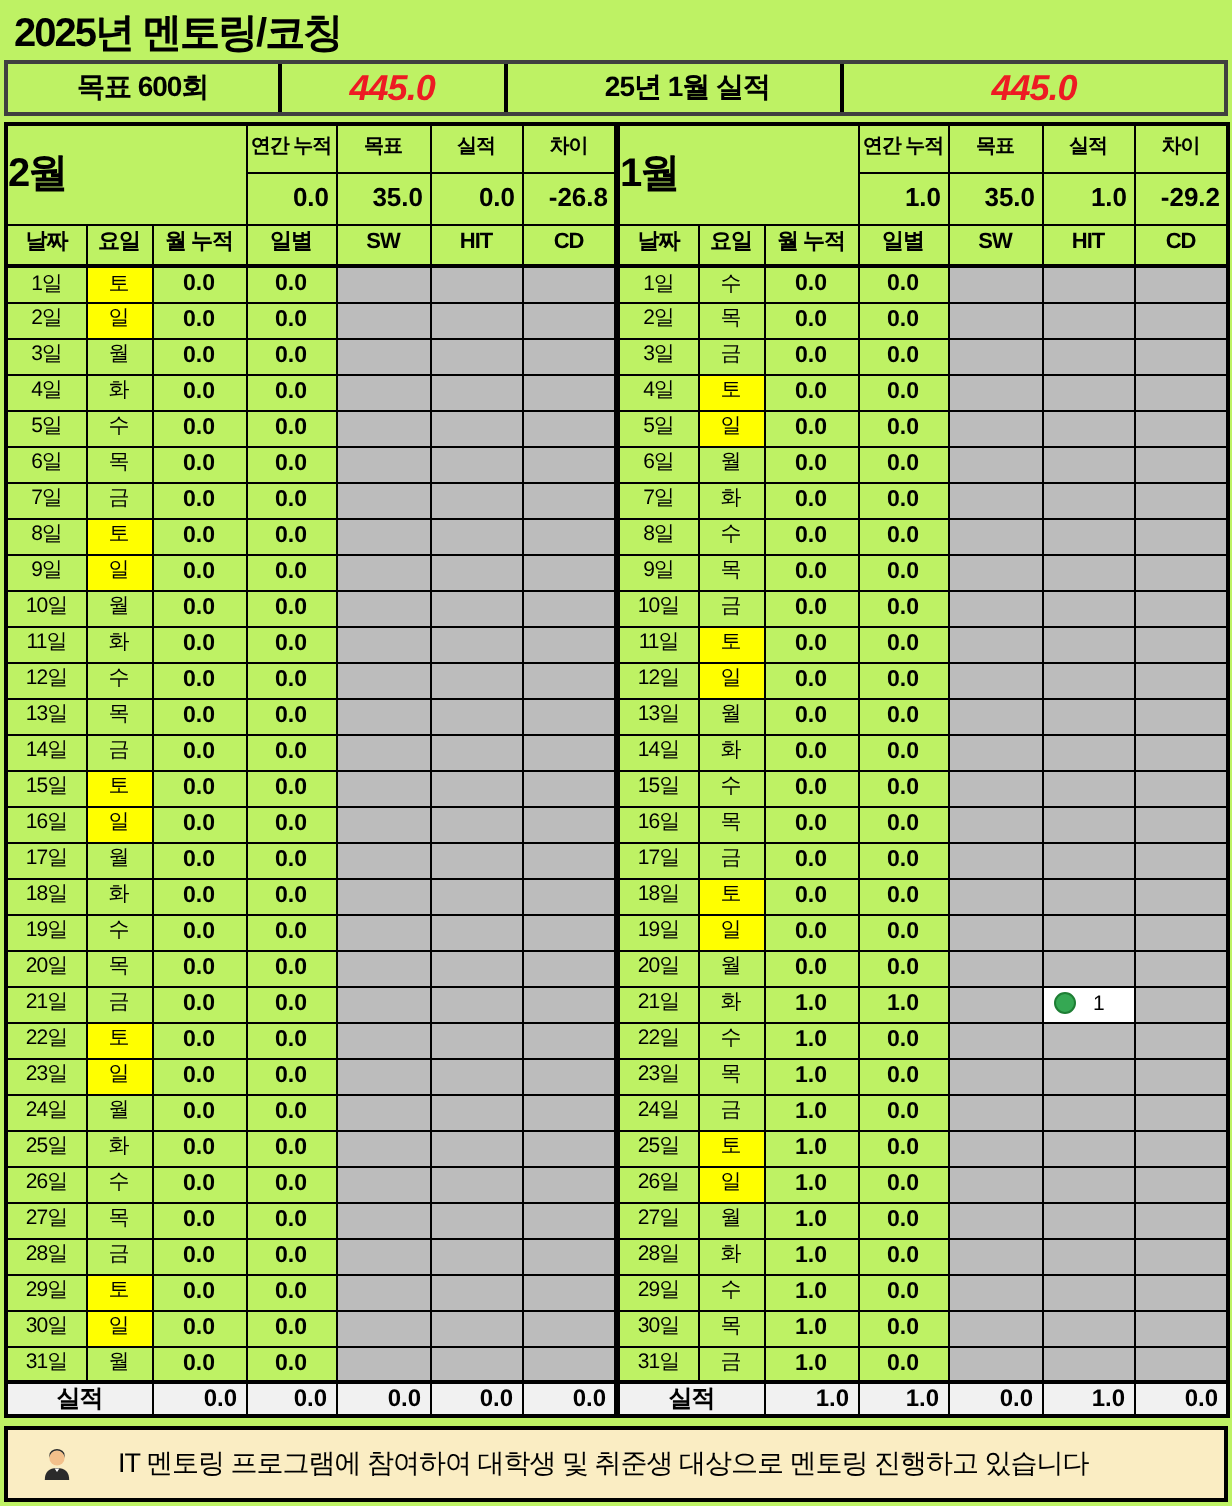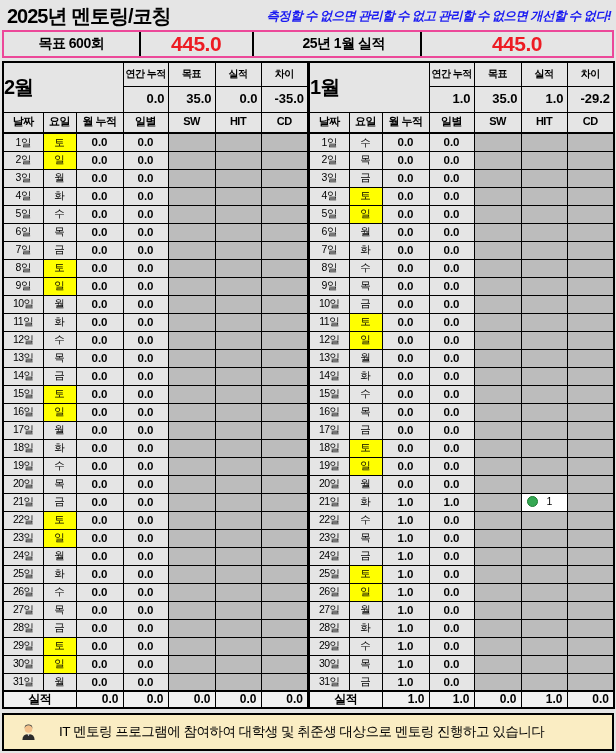--- a/index.html
+++ b/index.html
@@ -2,46 +2,46 @@
 <html style="--accent-red: #ed1b23; --quote-blue: #1a1af2; --weekend-yellow: #ffff00; --disabled-gray: #bcbcbc; --note-green: #35a853; --footer-cream: #faedc3; --totals-gray: #f1f1f1;"><head>
 <meta charset="utf-8">
 <style>
   * { box-sizing: border-box; margin: 0; padding: 0; }
   html, body { background: #fff; }
   body {
     width: 616px; height: 753px;
     font-family: "Liberation Sans", sans-serif;
     color: #000;
   }
-  .page { width: 616px; height: 753px; overflow: hidden; background: #e5e5e5; }
+  .page { width: 616px; height: 753px; overflow: hidden; background: #bef264; }
 
   
   .topbar {
     height: 30px; display: flex; align-items: center;
     justify-content: space-between; padding: 2px 5px 0 7px;
   }
   .title { font-size: 20px; font-weight: bold; letter-spacing: -1px; white-space: nowrap; }
   .quote {
     font-size: 12.5px; font-weight: bold; font-style: italic;
     color: var(--quote-blue); white-space: nowrap; letter-spacing: -0.6px;
   }
 
   
   .goalbar {
-    height: 28px; margin: 0 2px; border: 2px solid #ec4899;
+    height: 28px; margin: 0 2px; border: 2px solid #404040;
     display: flex; align-items: stretch;
   }
   .goalcell {
     display: flex; align-items: center; justify-content: center;
     font-weight: bold; font-size: 14px; letter-spacing: -0.5px;
     border-right: 2px solid #000;
   }
   .goalcell:last-child { border-right: none; }
   .gc1 { width: 23%; } .gc2 { width: 19%; } .gc3 { width: 26%; margin-left: 14px; } .gc4 { width: 32%; }
-  .red { color: var(--accent-red); font-size: 21px; }
+  .red { color: var(--accent-red); font-size: 18px; font-style: italic; }
 
   
   .tables { display: flex; margin: 3px 2px 0; }
   table.month {
     border-collapse: collapse; table-layout: fixed;
     width: 306px; border: 2px solid #000;
   }
   table.t2 { margin-left: -1px; }
   table.month td {
     border: 1px solid #000; overflow: hidden; white-space: nowrap;
@@ -75,21 +75,20 @@
   }
   .footer-text { font-weight: normal; font-size: 13.5px; letter-spacing: -0.5px; white-space: nowrap; }
 </style>
 </head>
 <body>
 
 <div class="page">
 
   <div class="topbar">
     <div class="title">2025년 멘토링/코칭</div>
-    <div class="quote">측정할 수 없으면 관리할 수 없고 관리할 수 없으면 개선할 수 없다!</div>
   </div>
 
   <div class="goalbar">
     <div class="goalcell gc1">목표 600회</div>
     <div class="goalcell gc2 red">445.0</div>
     <div class="goalcell gc3">25년 1월 실적</div>
     <div class="goalcell gc4 red">445.0</div>
   </div>
 
   <div class="tables">
@@ -108,21 +107,21 @@
     <td class="month-name" rowspan="2" colspan="3">2월</td>
     <td class="stat-label">연간 누적</td>
     <td class="stat-label">목표</td>
     <td class="stat-label">실적</td>
     <td class="stat-label">차이</td>
   </tr>
           <tr>
     <td class="stat-value">0.0</td>
     <td class="stat-value">35.0</td>
     <td class="stat-value">0.0</td>
-    <td class="stat-value">-35.0</td>
+    <td class="stat-value">-26.8</td>
   </tr>
           <tr>
             <td class="col-hdr">날짜</td>
             <td class="col-hdr">요일</td>
             <td class="col-hdr">월 누적</td>
             <td class="col-hdr">일별</td>
             <td class="col-hdr">SW</td>
             <td class="col-hdr">HIT</td>
             <td class="col-hdr">CD</td>
           </tr>

